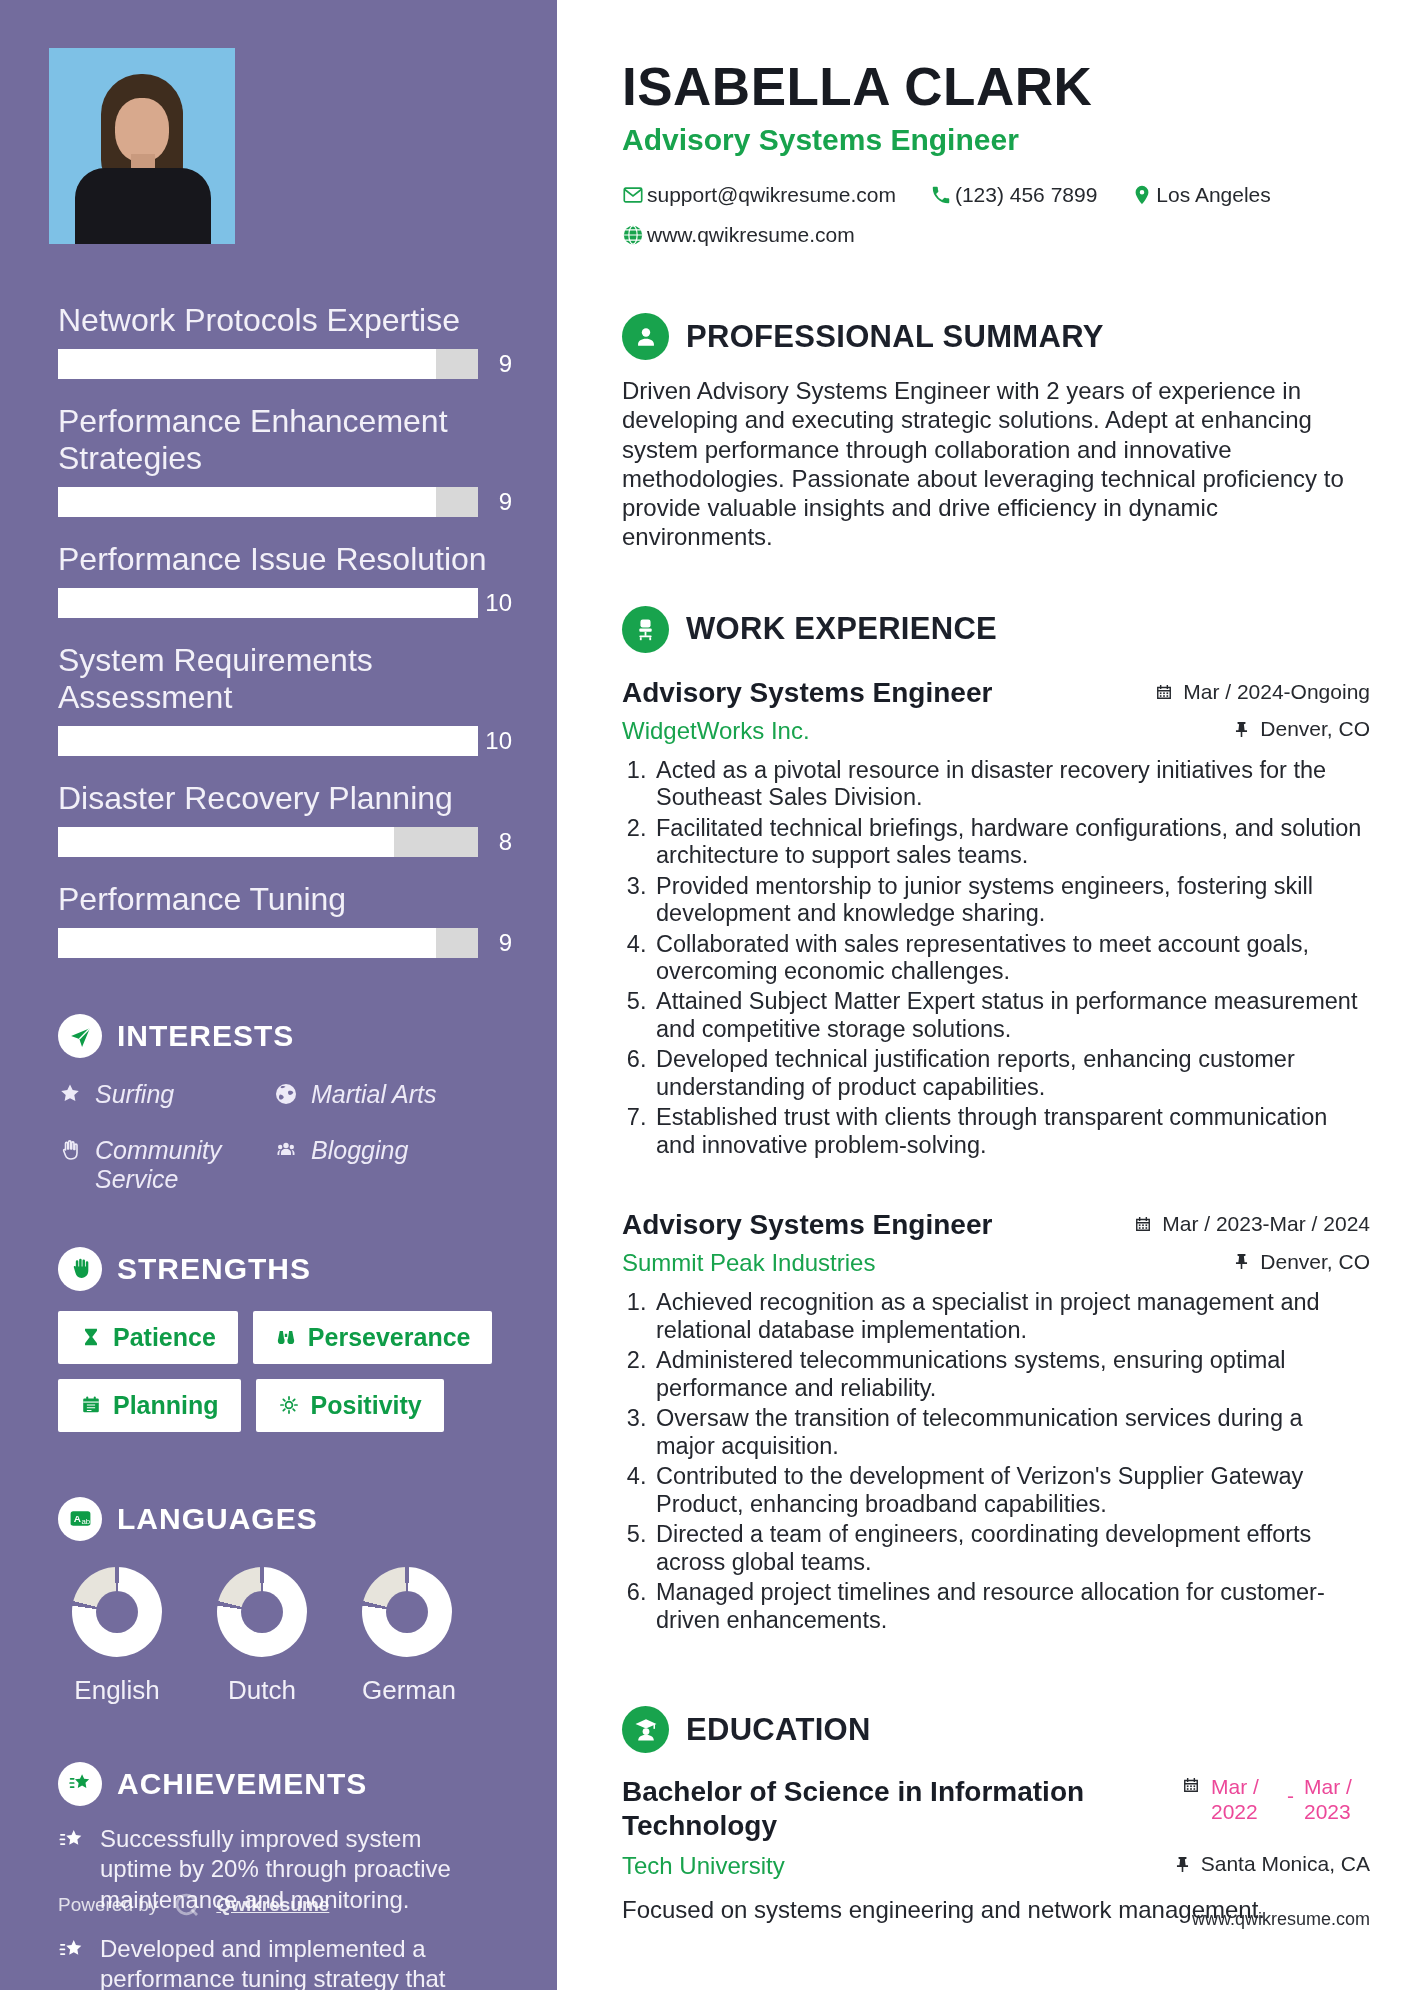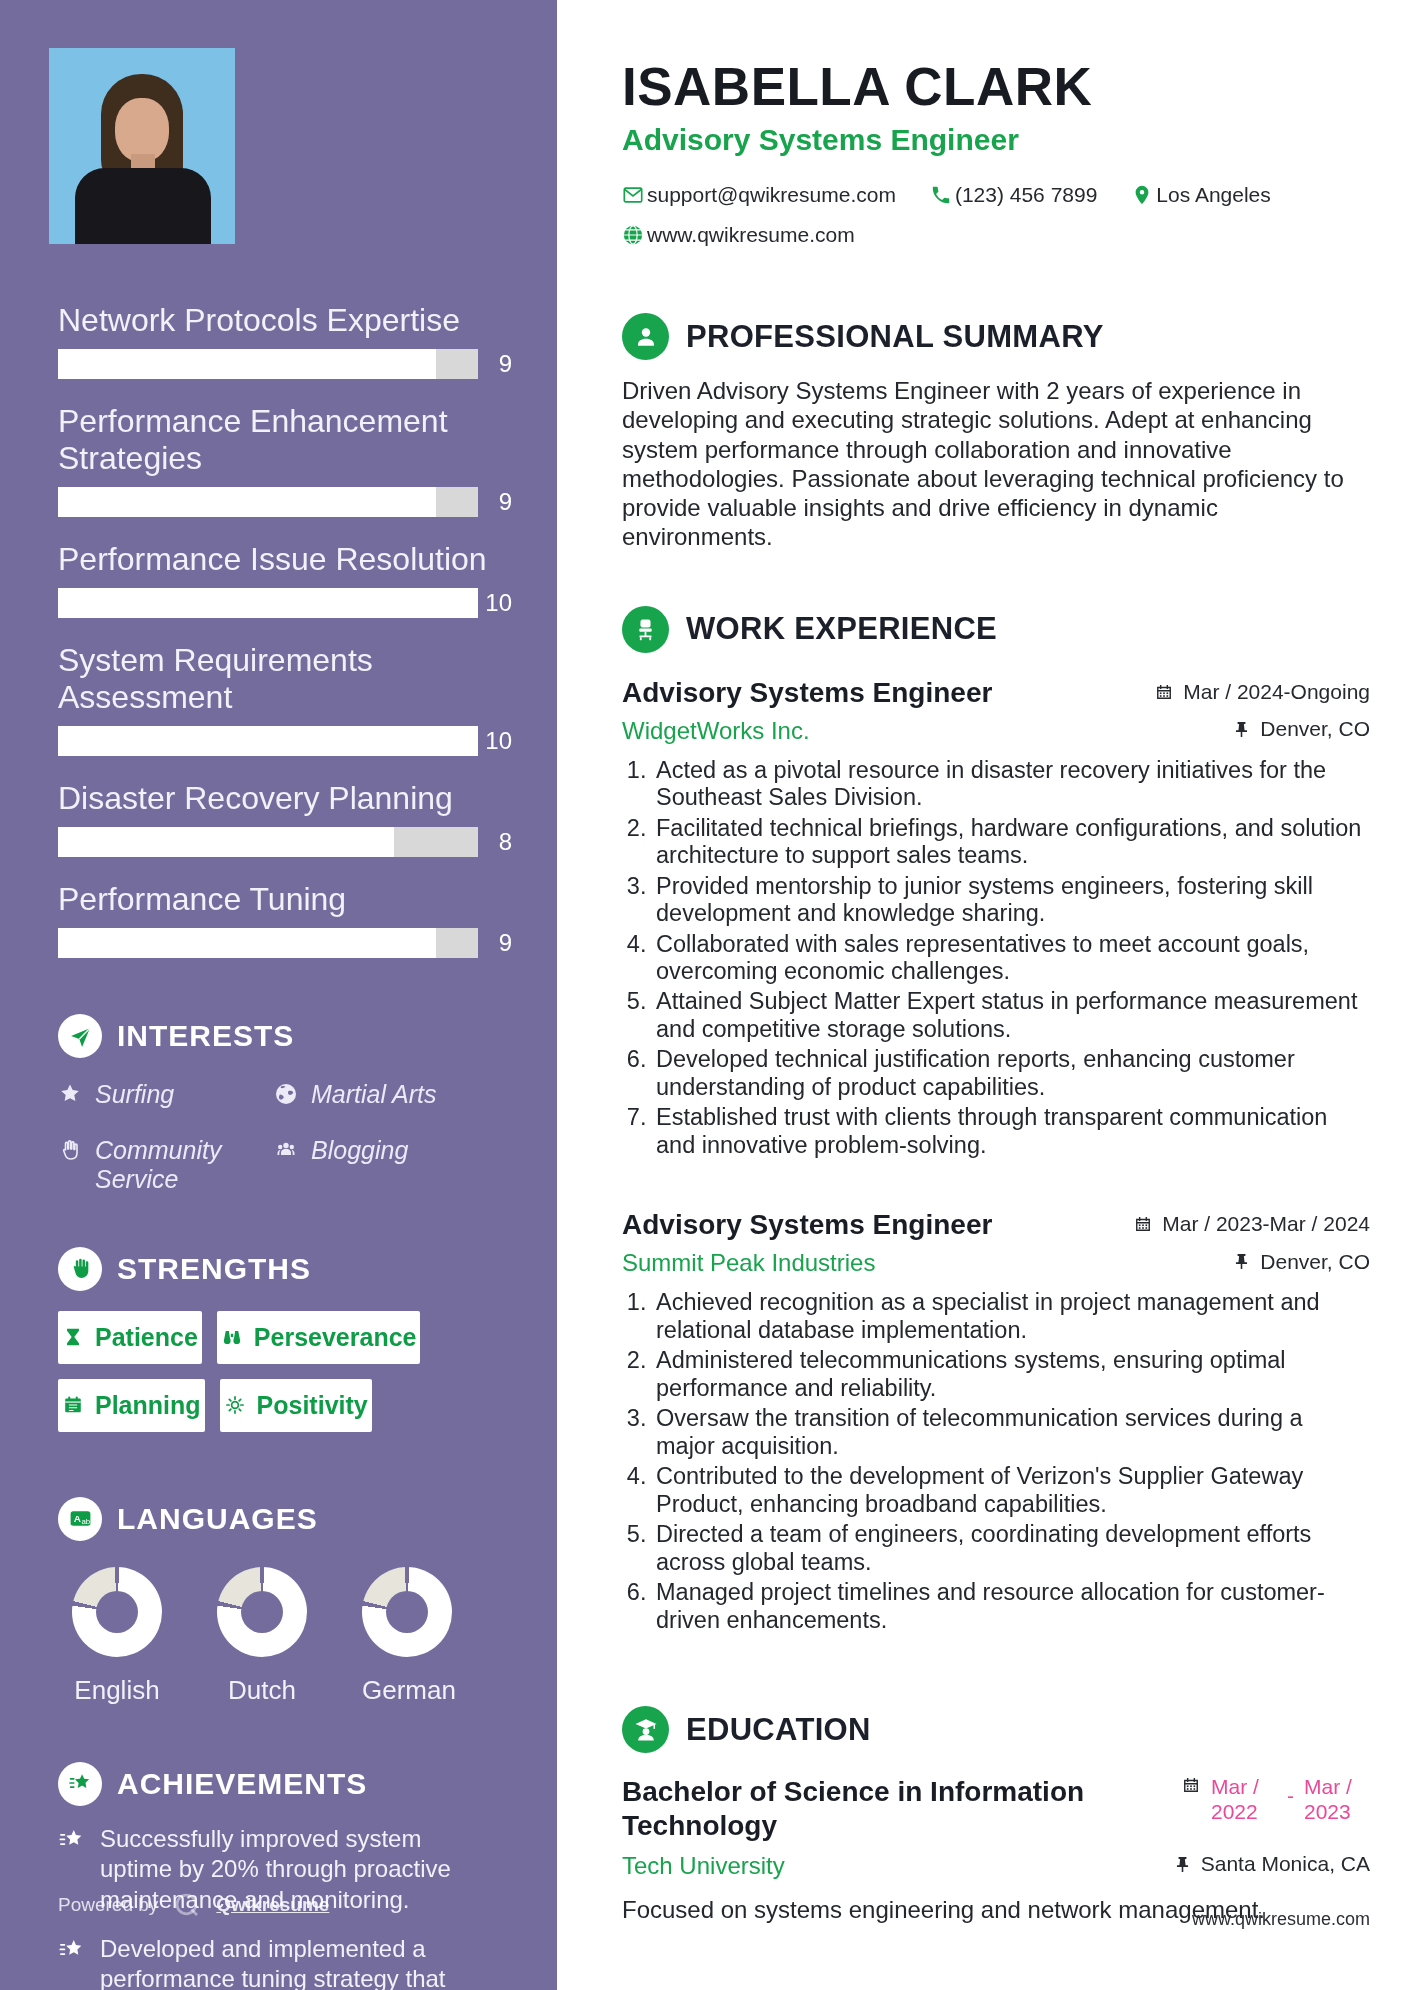--- a/index.html
+++ b/index.html
@@ -31,21 +31,21 @@
   .sec-strengths { margin-top:52px; }
   .sec-languages { margin-top:50px; }
   .sec-achieve { margin-top:56px; }
 
   .int-grid { display:grid; grid-template-columns:198px auto; row-gap:26px; column-gap:18px; margin-top:22px; }
   .int-item { display:flex; gap:13px; font-size:25px; color:#EDEAF7; line-height:1.18; align-items:flex-start;font-style:italic; }
   .int-item .icn { margin-top:2px; color:#EDEAF7; flex-shrink:0; }
 
   .pill-wrap { display:flex; flex-wrap:wrap; margin-top:20px; width:462px; }
   .pill { display:inline-flex; align-items:center; gap:11px; background:#fff; color:#0E9C47;
-          font-size:25px; font-weight:700; padding:12px 4px; margin:0 15px 15px 0; border-radius:2px; }
+          font-size:25px; font-weight:700; padding:12px 22px; margin:0 15px 15px 0; border-radius:2px; }
 
   .lang-row { display:flex; gap:55px; margin-top:26px; margin-left:14px; }
   .lang { width:90px; text-align:center; }
   .donut { width:90px; height:90px; border-radius:50%; position:relative; }
   .donut-hole { position:absolute; left:24px; top:24px; width:42px; height:42px; border-radius:50%; background:#736C9D; }
   .lang-name { margin-top:18px; font-size:26px; color:#f2f0f8; }
 
   .ach-item { display:flex; gap:14px; margin-top:18px; align-items:flex-start; }
   .ach-item .icn { flex-shrink:0; margin-top:2px; }
   .ach-text { font-size:24px; line-height:1.28; color:#f2f0f8; width:352px; }

